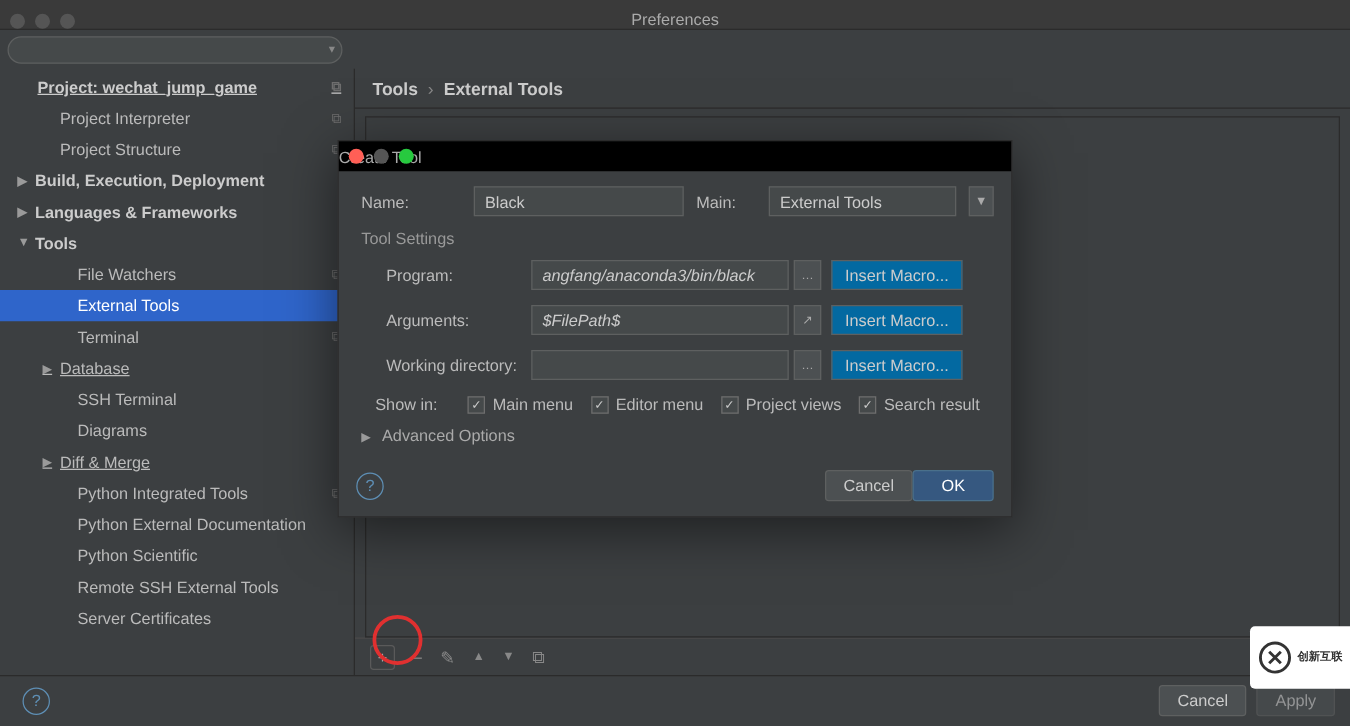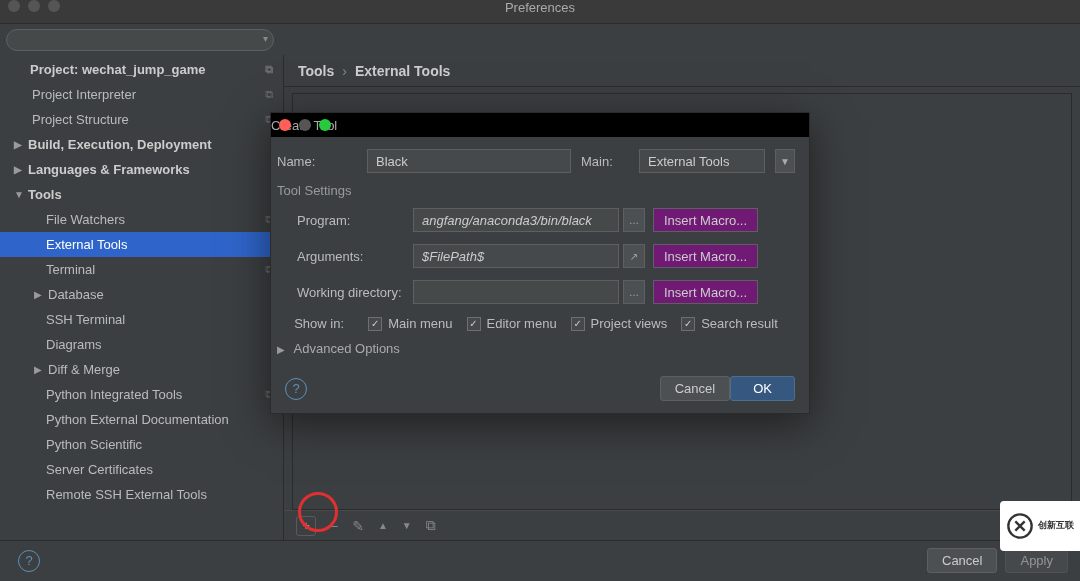--- a/index.html
+++ b/index.html
@@ -1,18 +1,18 @@
 <!DOCTYPE html>
 <html><head>
 <meta charset="utf-8">
 <style>
 * { box-sizing: border-box; margin: 0; padding: 0; font-family: -apple-system, "Helvetica Neue", Arial, sans-serif; }
 body { width: 1080px; height: 581px; background: #3c3f41; color: #bbbbbb; font-size: 13px; overflow: hidden; position: relative; }
 
-.titlebar { height: 24px; background: #3a3a3a; display: flex; align-items: flex-start; justify-content: center; position: relative; border-bottom: 1px solid #2b2b2b; }
+.titlebar { height: 24px; background: #3a3a3a; display: flex; align-items: flex-end; justify-content: center; position: relative; border-bottom: 1px solid #2b2b2b; }
 .traffic-lights { position: absolute; left: 8px; display: flex; gap: 8px; }
 .tl { width: 12px; height: 12px; border-radius: 50%; background: #555; }
 .title-text { color: #aaa; font-size: 13px; }
 
 .search-row { padding: 5px 6px 4px 6px; }
 .search-input { width: 268px; height: 22px; border-radius: 11px; background: #45494a; border: 1px solid #5e6060; color: #bbb; padding: 0 22px 0 8px; position: relative; }
 .search-wrap { position: relative; width: 268px; }
 .search-icon { position: absolute; left: 8px; top: 4px; color: #888; font-size: 11px; }
 .chev-down { position: absolute; right: 6px; top: 4px; color: #888; font-size: 10px; }
 
@@ -20,22 +20,22 @@
 .sidebar { width: 284px; border-right: 1px solid #2b2b2b; overflow: hidden; }
 .content { flex: 1; display: flex; flex-direction: column; }
 
 .tree { padding-top: 2px; }
 .tree-row { height: 25px; display: flex; align-items: center; padding-left: 14px; cursor: default; white-space: nowrap; }
 .tree-row .copy-icon { margin-left: auto; margin-right: 10px; color: #6e6e6e; font-size: 11px; }
 .tree-row.selected { background: #2f65ca; color: #fff; }
 .tree-row.bold { font-weight: 600; color: #ccc; }
 .tree-row .arrow { width: 14px; display: inline-block; color: #9a9a9a; font-size: 10px; }
 .tree-row .arrow.none { visibility: hidden; }
-.indent-1 { padding-left: 30px; }
-.indent-2 { padding-left: 32px; }
+.indent-1 { padding-left: 30px; text-decoration: underline; }
+.indent-2 { padding-left: 48px; }
 
 .breadcrumb { height: 32px; border-bottom: 1px solid #2b2b2b; display: flex; align-items: center; padding-left: 14px; font-size: 14px; color: #ccc; font-weight: 600; }
 .breadcrumb .sep { margin: 0 8px; color: #888; font-weight: normal; }
 
 .content-body { flex: 1; background: #3c3f41; border: 1px solid #2b2b2b; margin: 6px 8px 0 8px; position: relative; }
 
 .toolbar-bottom { height: 30px; display: flex; align-items: center; padding-left: 12px; gap: 14px; border-top: 1px solid #4a4a4a; }
 .tb-btn { color: #888; font-size: 14px; cursor: pointer; }
 .tb-add { border: 1px solid #5a5a5a; border-radius: 3px; width: 20px; height: 20px; display: flex; align-items: center; justify-content: center; color: #aaa; }
 
@@ -44,35 +44,35 @@
 .btn { background: #4c5052; border: 1px solid #5e6060; color: #ccc; padding: 4px 14px; border-radius: 3px; font-size: 13px; cursor: pointer; }
 .btn-primary { background: #365880; border: 1px solid #4a708b; color: #fff; }
 
 
 .dialog { position: absolute; left: 270px; top: 112px; width: 540px; background: #3c3f41; border: 1px solid #2b2b2b; box-shadow: 0 10px 40px rgba(0,0,0,0.5); z-index: 50; }
 .dialog-titlebar { height: 24px; background: #000000; display: flex; align-items: center; position: relative; }
 .dialog-titlebar .traffic-lights { left: 8px; }
 .dl-red { background: #ff5f56; }
 .dl-yellow { background: #555; }
 .dl-green { background: #27c93f; }
-.dialog-body { padding: 12px 14px 4px 6px; }
+.dialog-body { padding: 12px 14px 4px 18px; }
 .form-row { display: flex; align-items: center; margin-bottom: 10px; gap: 10px; }
 .form-label { width: 80px; color: #bbb; }
 .text-input { background: #45494a; border: 1px solid #5e6060; color: #ccc; height: 24px; padding: 0 8px; font-size: 13px; }
-.text-input.name { width: 204px; }
+.text-input.name { width: 168px; }
 .text-input.desc { flex: 1; }
 .text-input.prog { width: 206px; font-style: italic; }
 .group-label { width: 48px; color: #bbb; }
 .select { background: #45494a; border: 1px solid #5e6060; color: #ccc; height: 24px; padding: 0 8px; flex: 1; display: flex; align-items: center; justify-content: space-between; }
 .select-arrow { width: 20px; height: 24px; background: #4c5052; border: 1px solid #5e6060; display: flex; align-items: center; justify-content: center; font-size: 10px; color: #aaa; }
 .section-title { color: #999; margin: 6px 0 10px 0; }
 .settings-row { display: flex; align-items: center; margin-bottom: 12px; }
 .settings-label { width: 136px; padding-left: 20px; color: #bbb; }
 .small-btn { width: 22px; height: 24px; background: #4c5052; border: 1px solid #5e6060; color: #aaa; display: flex; align-items: center; justify-content: center; font-size: 10px; margin-left: 4px; }
-.insert-btn { background: #701a75; border: 1px solid #5e6060; color: #ccc; height: 24px; padding: 0 10px; margin-left: 8px; font-size: 13px; }
+.insert-btn { background: #0369a1; border: 1px solid #5e6060; color: #ccc; height: 24px; padding: 0 10px; margin-left: 8px; font-size: 13px; }
 .showin-row { display: flex; align-items: center; gap: 14px; margin: 8px 0 10px 0; justify-content: center; }
 .chk { display: flex; align-items: center; gap: 6px; color: #bbb; }
 .chk-box { width: 14px; height: 14px; border: 1px solid #6e6e6e; background: #45494a; display: flex; align-items: center; justify-content: center; font-size: 10px; color: #ccc; }
 .adv-row { color: #aaa; cursor: pointer; margin-bottom: 10px; }
 .adv-row .arrow { font-size: 10px; margin-right: 6px; color: #9a9a9a; }
 .dialog-footer { display: flex; align-items: center; padding: 6px 14px 12px 14px; }
 .dialog-footer .help-btn { margin-left: 0; }
 .dialog-footer .spacer { flex: 1; }
 
 .red-circle { position: absolute; left: 298px; top: 492px; width: 40px; height: 40px; border: 3px solid #e03030; border-radius: 50%; z-index: 40; pointer-events: none; }
@@ -168,25 +168,25 @@
       <div class="tree-row indent-2">
           <span class="arrow none">▶</span>
           <span>Python External Documentation</span>
         </div>
       <div class="tree-row indent-2">
           <span class="arrow none">▶</span>
           <span>Python Scientific</span>
         </div>
       <div class="tree-row indent-2">
           <span class="arrow none">▶</span>
+          <span>Remote SSH External Tools</span>
+        </div>
+      <div class="tree-row indent-2">
+          <span class="arrow none">▶</span>
           <span>Server Certificates</span>
-        </div>
-      <div class="tree-row indent-2">
-          <span class="arrow none">▶</span>
-          <span>Remote SSH External Tools</span>
         </div>
     </div>
   </div>
 
   <div class="content">
     <div class="breadcrumb">
       <span>Tools</span>
       <span class="sep">›</span>
       <span>External Tools</span>
     </div>

